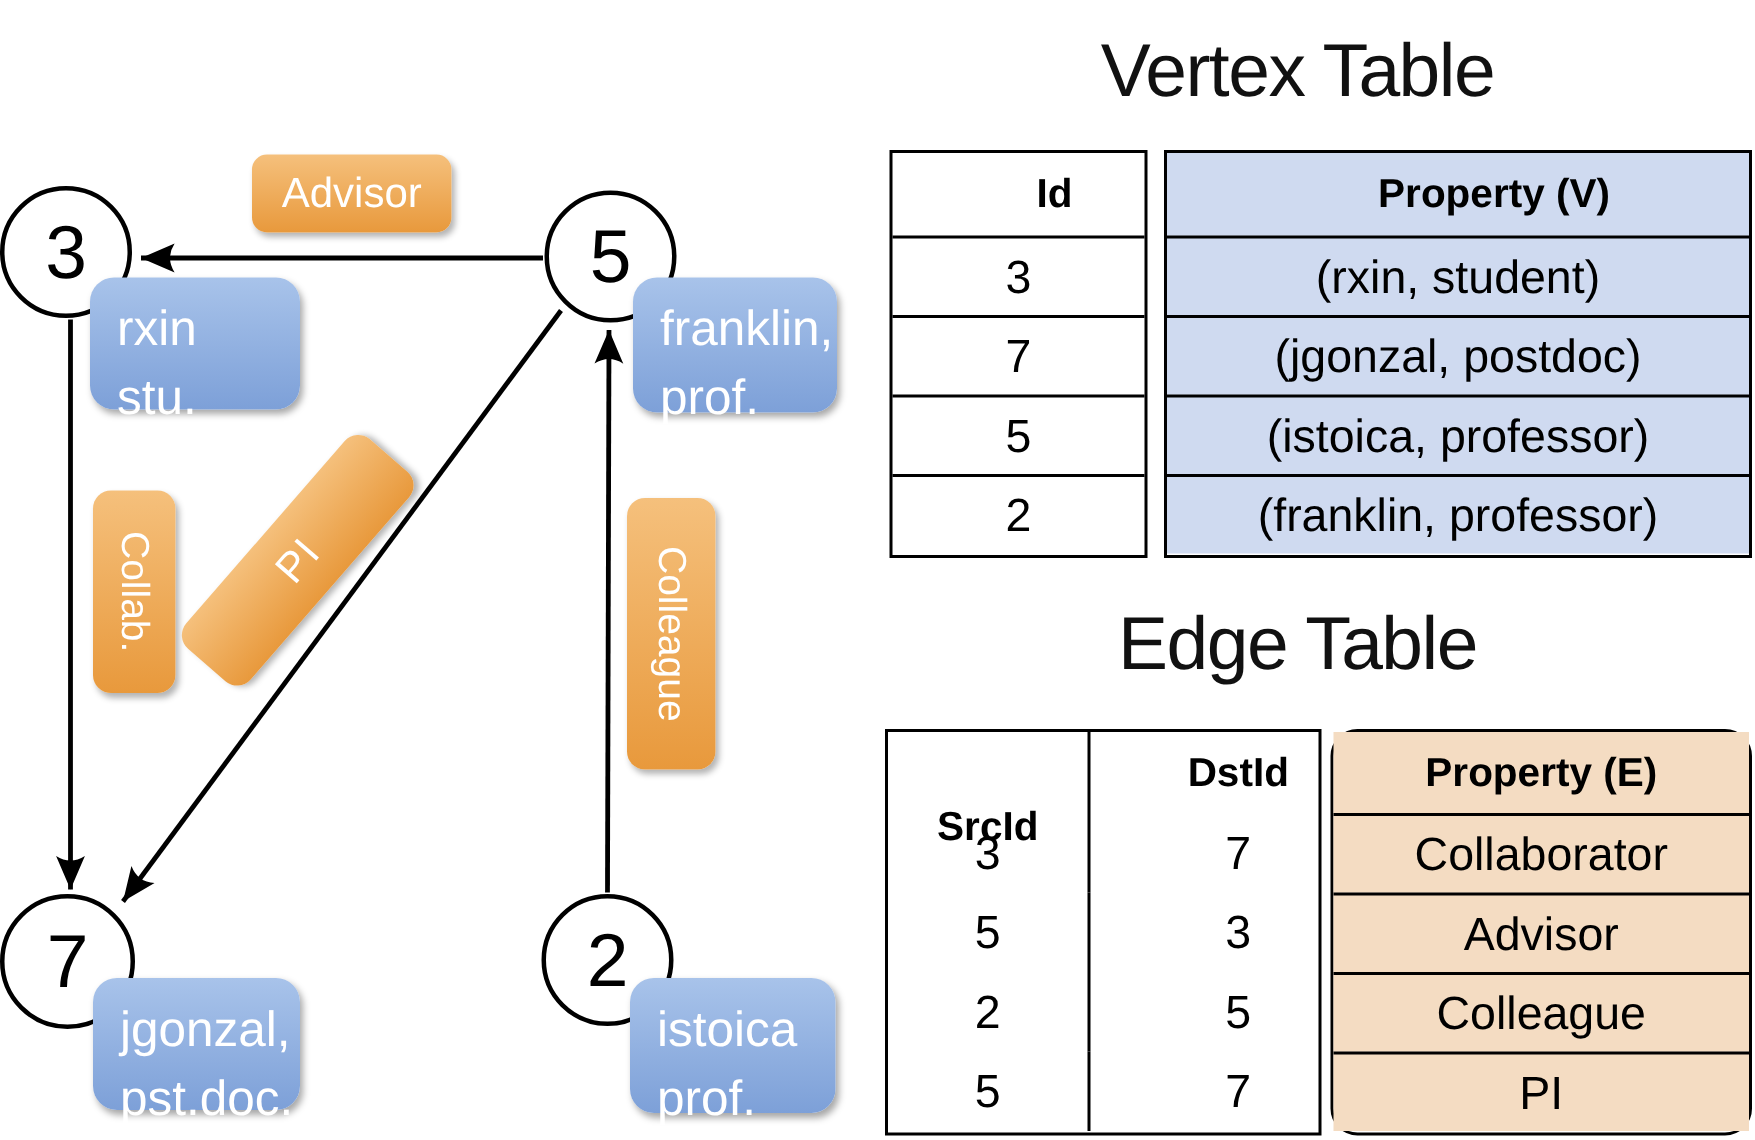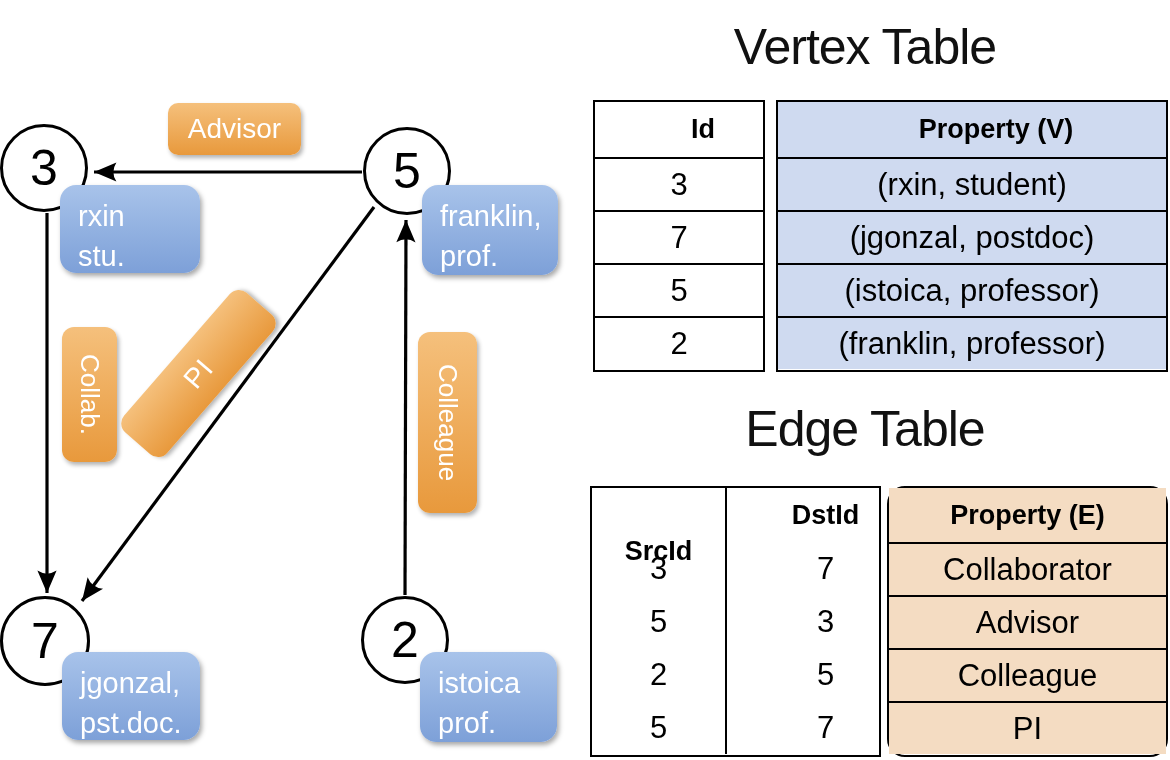--- a/index.html
+++ b/index.html
@@ -12,21 +12,21 @@
     letter-spacing:-1px;color:#111;white-space:nowrap;
   }
   
   .vcircle{
     position:absolute;width:88px;height:88px;border:3.5px solid #000;border-radius:50%;
     background:#fff;display:flex;align-items:center;justify-content:center;
     font-size:50px;font-weight:300;box-sizing:border-box;z-index:2;
   }
   
   .pbox{
-    position:absolute;border-radius:16px;color:#fff;font-size:29px;line-height:1.38;
+    position:absolute;border-radius:16px;color:#fff;font-size:33px;line-height:1.38;
     padding:11px 0 0 18px;box-sizing:border-box;z-index:4;
     background:linear-gradient(180deg,#a8c3ea 0%,#7da0d8 100%);
     box-shadow:2px 3px 5px rgba(0,0,0,.35);
   }
   
   .ebox{
     position:absolute;color:#fff;display:flex;align-items:center;justify-content:center;
     background:linear-gradient(180deg,#f5c07c 0%,#e8993c 100%);
     box-shadow:2px 3px 4px rgba(0,0,0,.3);z-index:4;box-sizing:border-box;
   }

